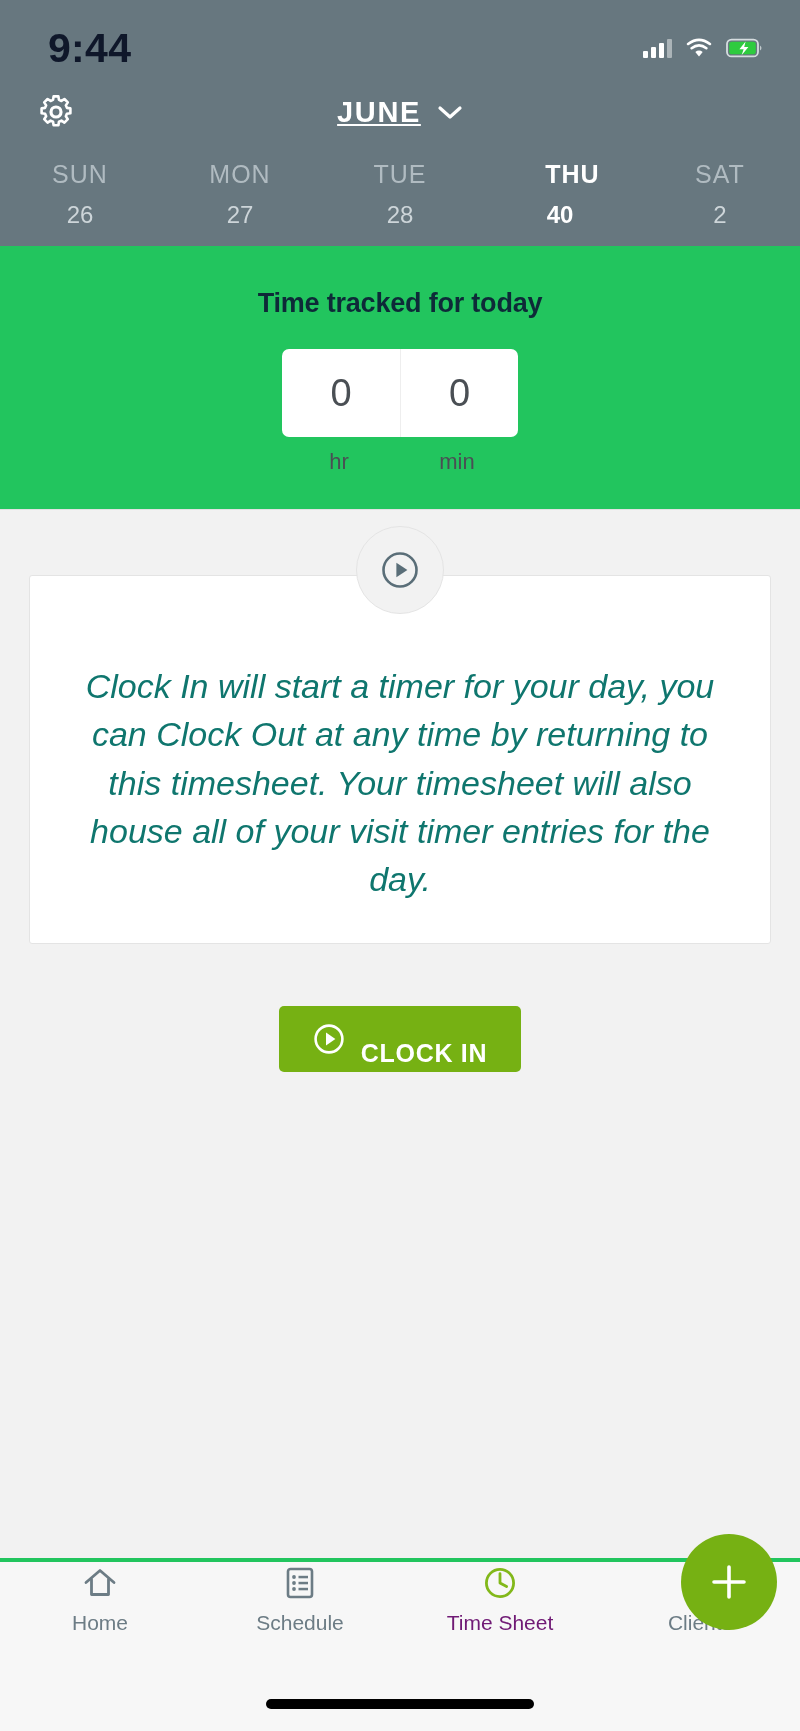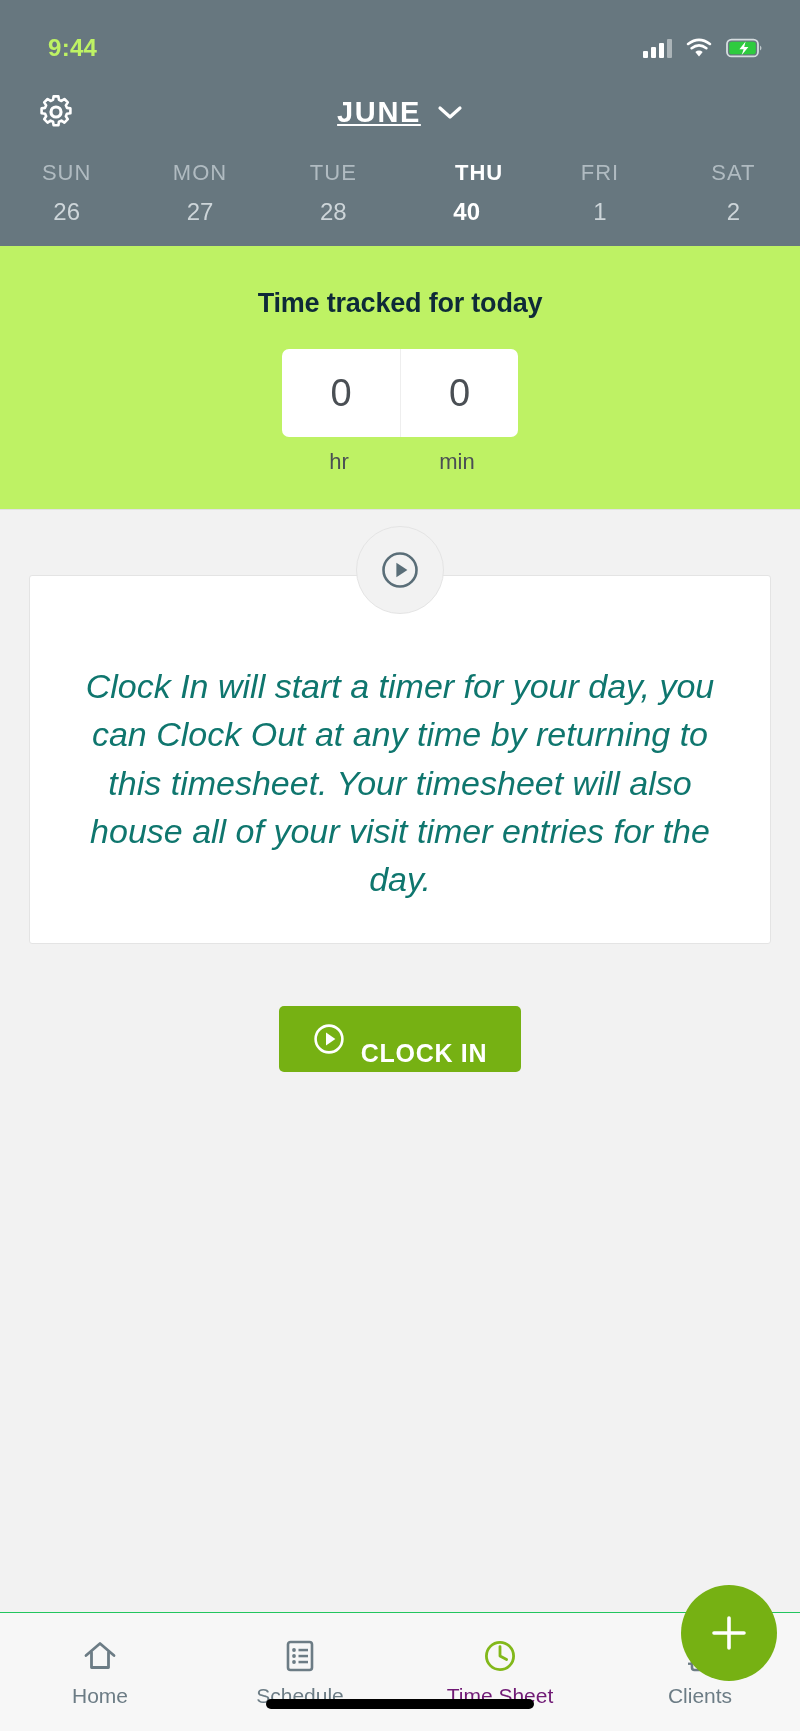--- a/index.html
+++ b/index.html
@@ -30,24 +30,24 @@
   }
 
   .status-bar {
     height: 52px;
     display: flex;
     align-items: center;
     justify-content: space-between;
     padding: 0 36px 0 48px;
   }
   .status-time {
-    font-size: 24px;
+    font-size: 41px;
     font-weight: bold;
     letter-spacing: 0.3px;
-    color: #bef264;
+    color: #0f172a;
     text-align: right;
   }
   .status-icons {
     display: flex;
     align-items: center;
     gap: 14px;
   }
 
   
   .sig { display: flex; align-items: flex-end; gap: 3px; height: 20px; }
@@ -104,21 +104,21 @@
     display: flex;
     flex-direction: column;
     align-items: center;
     justify-content: flex-start;
     gap: 12px;
     position: relative;
     cursor: pointer;
     padding-top: 4px;
   }
   .day .dow {
-    font-size: 22px;
+    font-size: 25px;
     letter-spacing: 1px;
     color: #b0bbc1;
   }
   .day .dnum {
     font-size: 24px;
     color: #cdd5d9;
   }
   .day.active .dow { color: #ffffff; font-weight: bold; margin-left: 25px; }
   .day.active .dnum { color: #ffffff; font-weight: bold; }
   .day.active::after {
@@ -131,21 +131,21 @@
     background: #82b81a;
   }
 
   
   .body { flex: 1 1 auto; position: relative; }
 
   .tracked {
     padding-top: 42px;
     padding-bottom: 34px;
     border-bottom: 1px solid #e2e2e2;
-    background: #bef264;
+    background: #22c55e;
   }
   .tracked-title {
     text-align: center;
     font-size: 27px;
     font-weight: bold;
     color: #0e2a38;
     letter-spacing: -0.2px;
   }
   .counters {
     margin: 30px auto 0;
@@ -242,26 +242,26 @@
     font-weight: bold;
     letter-spacing: 0.7px;
     margin-top: 28px;
   }
 
   
   .tabbar {
     position: absolute;
     left: 0; right: 0;
     bottom: 0;
-    height: 119px;
+    height: 173px;
     background: #f7f7f7;
-    border-top: 1px solid #22c55e;
+    border-top: 4px solid #22c55e;
     display: flex;
     align-items: flex-start;
-    padding-top: 24px;
+    padding-top: 2px;
   }
   .tab {
     flex: 1 1 0;
     display: flex;
     flex-direction: column;
     align-items: center;
     gap: 9px;
     cursor: pointer;
   }
   .tab svg { width: 38px; height: 38px; display: block; }
@@ -360,24 +360,20 @@
       </div>
       <div class="day">
         <span class="dow">TUE</span>
         <span class="dnum">28</span>
       </div>
       <div class="day active">
         <span class="dow">THU</span>
         <span class="dnum">40</span>
       </div>
       <div class="day">
-        <span class="dow">FRI</span>
-        <span class="dnum">1</span>
-      </div>
-      <div class="day">
         <span class="dow">SAT</span>
         <span class="dnum">2</span>
       </div>
     </div>
   </div>
 
   <div class="body">
 
     <div class="tracked">
       <div class="tracked-title">Time tracked for today</div>

